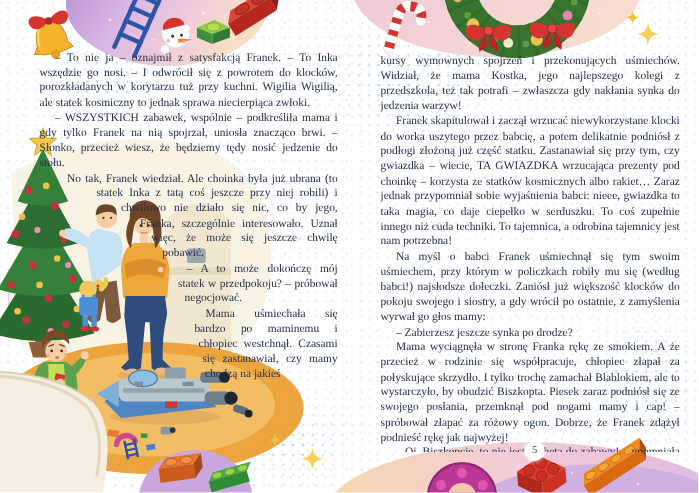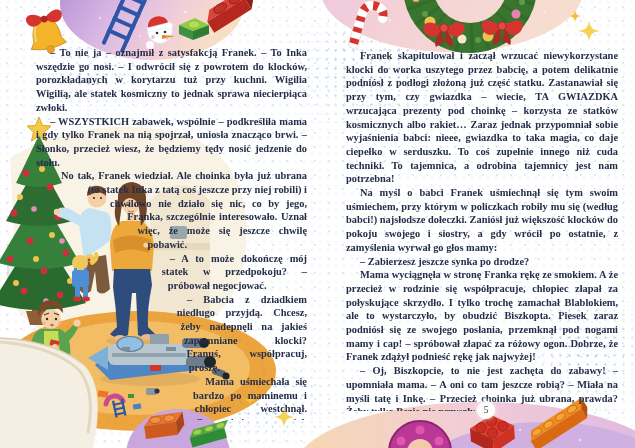--- a/index.html
+++ b/index.html
@@ -25,21 +25,21 @@
 
   .illu{position:absolute;left:0;top:113px;z-index:1;}
   .decor{position:absolute;left:0;top:0;z-index:2;pointer-events:none;}
 
   
   .text{position:absolute;z-index:3;}
   .left-text{left:36px;top:46px;width:271px;height:374px;overflow:hidden;}
   .right-text{left:346px;top:49px;width:272px;height:362px;overflow:hidden;}
   p.para{margin:0;text-align:justify;font-size:10.4px;line-height:13.7px;
          color:#252e49;hyphens:auto;-webkit-hyphens:auto;}
-  p.ind{text-indent:14px;font-weight:bold;}
+  p.ind{text-indent:14px;}
   .wrap-spacer{float:left;width:198px;height:252px;shape-margin:7px;
     shape-outside:polygon(0% 0%,2% 0%,2% 10%,28% 14%,44% 24%,56% 37%,65% 53%,71% 70%,75% 88%,77% 100%,0% 100%);}
 
   .page-number{position:absolute;left:477px;top:401px;width:18px;height:18px;z-index:4;
     background:#fdfdfa;border-radius:50%;text-align:center;line-height:18px;
     font-size:9.5px;color:#3a4258;box-shadow:0 0 4px rgba(255,255,255,.9);}
 </style>
 </head>
 <body>
 
@@ -388,25 +388,25 @@
       <ellipse cx="22" cy="-4.5" rx="5.2" ry="3.2" fill="#f5a43a" stroke="#c06a10" stroke-width="0.7"></ellipse>
     </g>
   </svg>
 
   <div class="text left-text">
     <p class="para ind">– To nie ja – oznajmił z satysfakcją Franek. – To Inka wszędzie go nosi. – I odwrócił się z powrotem do klocków, porozkładanych w korytarzu tuż przy kuchni. Wigilia Wigilią, ale statek kosmiczny to jednak sprawa niecierpiąca zwłoki.</p>
     <p class="para ind">– WSZYSTKICH zabawek, wspólnie – podkreśliła mama i gdy tylko Franek na nią spojrzał, uniosła znacząco brwi. – Słonko, przecież wiesz, że będziemy tędy nosić jedzenie do stołu.</p>
     <div class="wrap-spacer"></div>
     <p class="para ind">No tak, Franek wiedział. Ale choinka była już ubrana (to statek Inka z tatą coś jeszcze przy niej robili) i chwilowo nie działo się nic, co by jego, Franka, szczególnie interesowało. Uznał więc, że może się jeszcze chwilę pobawić.</p>
     <p class="para ind">– A to może dokończę mój statek w przedpokoju? – próbował negocjować.</p>
-    <p class="para ind">– Babcia z dziadkiem niedługo przyjdą. Chcesz, żeby nadepnęli na jakieś zapomniane klocki? Franuś, współpracuj, proszę.</p>
     <p class="para ind">Mama uśmiechała się bardzo po maminemu i chłopiec westchnął. Czasami się zastanawiał, czy mamy chodzą na jakieś</p>
   </div>
 
   <div class="text right-text">
+    <p class="para">kursy wymownych spojrzeń i przekonujących uśmiechów. Widział, że mama Kostka, jego najlepszego kolegi z przedszkola, też tak potrafi – zwłaszcza gdy nakłania synka do jedzenia warzyw!</p>
     <p class="para ind">Franek skapitulował i zaczął wrzucać niewykorzystane klocki do worka uszytego przez babcię, a potem delikatnie podniósł z podłogi złożoną już część statku. Zastanawiał się przy tym, czy gwiazdka – wiecie, TA GWIAZDKA wrzucająca prezenty pod choinkę – korzysta ze statków kosmicznych albo rakiet… Zaraz jednak przypomniał sobie wyjaśnienia babci: nieee, gwiazdka to taka magia, co daje ciepełko w serduszku. To coś zupełnie innego niż cuda techniki. To tajemnica, a odrobina tajemnicy jest nam potrzebna!</p>
     <p class="para ind">Na myśl o babci Franek uśmiechnął się tym swoim uśmiechem, przy którym w policzkach robiły mu się (według babci!) najsłodsze dołeczki. Zaniósł już większość klocków do pokoju swojego i siostry, a gdy wrócił po ostatnie, z zamyślenia wyrwał go głos mamy:</p>
     <p class="para ind">– Zabierzesz jeszcze synka po drodze?</p>
     <p class="para ind">Mama wyciągnęła w stronę Franka rękę ze smokiem. A że przecież w rodzinie się współpracuje, chłopiec złapał za połyskujące skrzydło. I tylko trochę zamachał Blablokiem, ale to wystarczyło, by obudzić Biszkopta. Piesek zaraz podniósł się ze swojego posłania, przemknął pod nogami mamy i cap! – spróbował złapać za różowy ogon. Dobrze, że Franek zdążył podnieść rękę jak najwyżej!</p>
     <p class="para ind">– Oj, Biszkopcie, to nie jest zachęta do zabawy! – upomniała mama. – A oni co tam jeszcze robią? – Miała na myśli tatę i Inkę. – Przecież choinka już ubrana, prawda? Żeby tylko Bezie nie przyszły</p>
   </div>
 
   <div class="page-number">5</div>
 
 </div>

